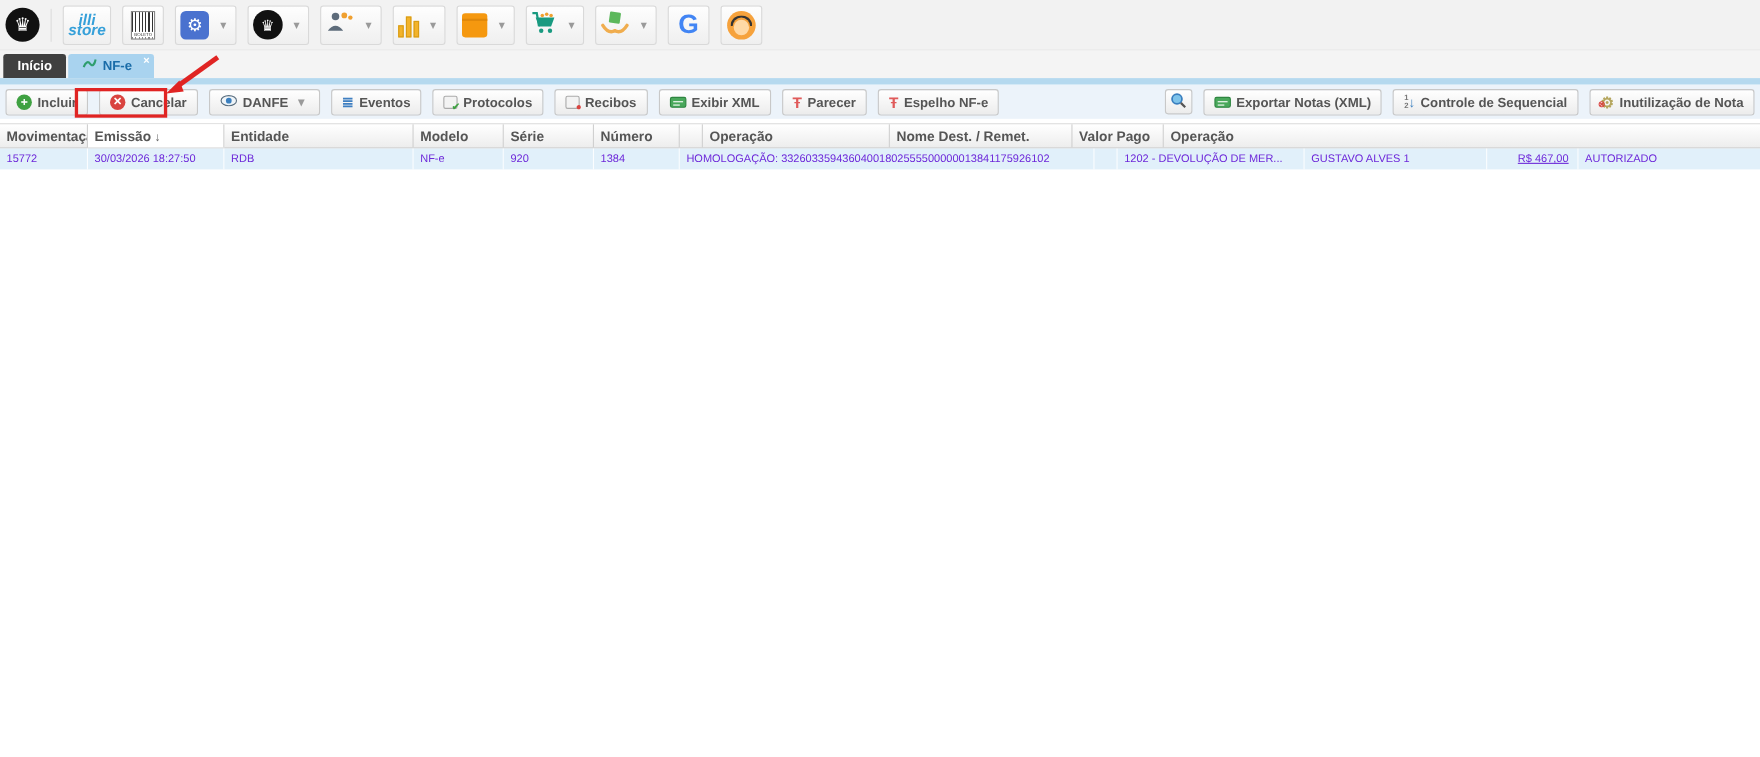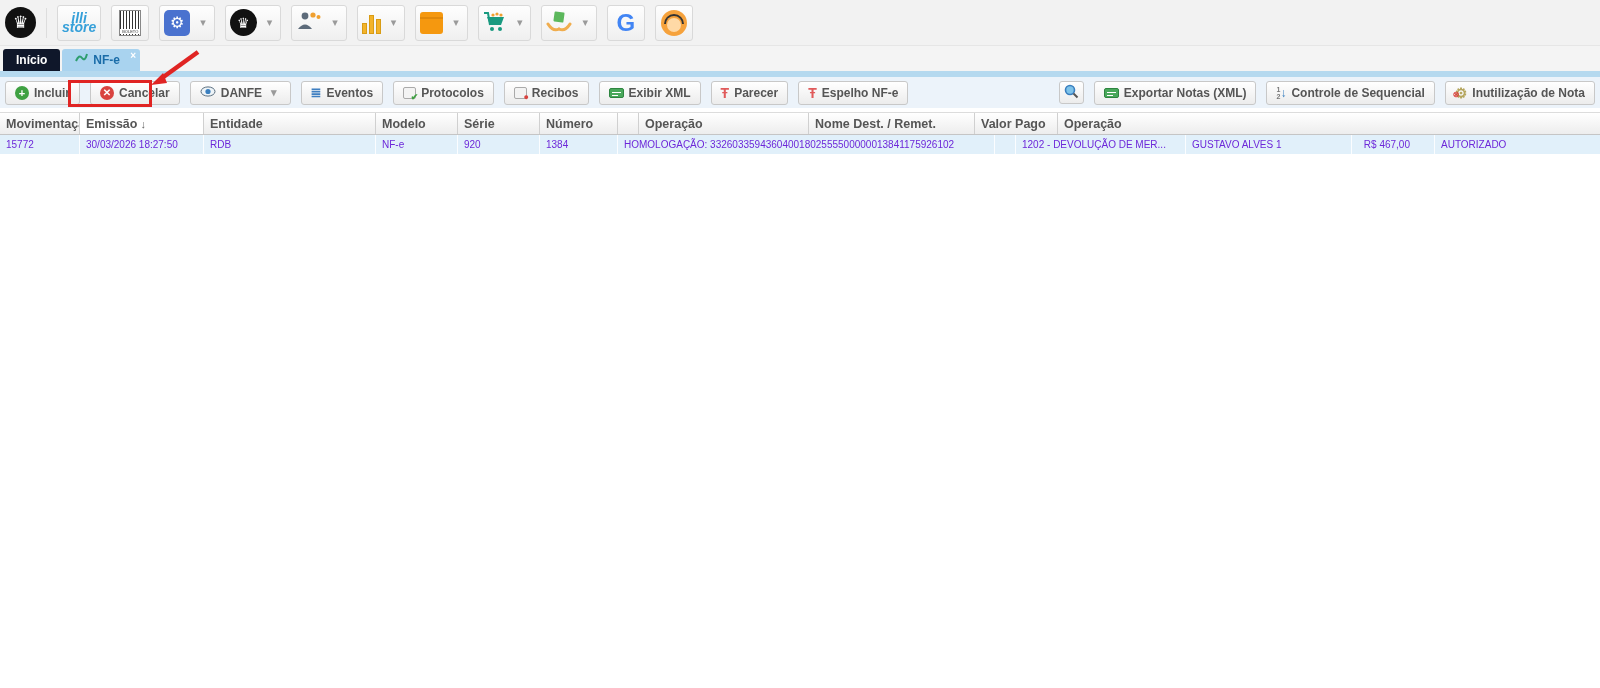--- a/index.html
+++ b/index.html
@@ -34,21 +34,21 @@
   .g-ic { color:#4285f4; font-weight:bold; font-size:24px; }
   .sup-ic { width:26px; height:26px; border-radius:50%; background:#f6a23c; position:relative; overflow:hidden; }
   .sup-ic i { position:absolute; left:6px; top:8px; width:14px; height:14px; border-radius:50%; background:#ffd9a6; }
   .sup-ic b { position:absolute; left:3px; top:4px; width:20px; height:10px;
               border:2px solid #333; border-bottom:none; border-radius:10px 10px 0 0; }
 
   
   .tabbar { height:25px; background:#f4f4f4; display:flex; align-items:flex-end; padding-left:3px; gap:2px; }
   .tab { height:22px; padding:0 13px; border-radius:3px 3px 0 0; font-size:12px; font-weight:bold;
          display:flex; align-items:center; gap:5px; cursor:pointer; }
-  .tab.active { background:#0f172a; color:#fff; }
+  .tab.active { background:#404040; color:#fff; }
   .tab.inactive { background:#a9d3ef; color:#1a6ca8; position:relative; padding-right:20px; }
   .tab-close { position:absolute; top:1px; right:4px; color:#fff; font-size:10px; font-weight:bold; cursor:pointer; }
   .tabstrip { height:6px; background:#b5d9ef; }
 
   
   .actionbar { height:31px; background:#ecf3fa; display:flex; align-items:center;
                padding:0 5px; gap:10px; position:relative; }
   .act-btn { height:24px; padding:0 9px; border:1px solid #c8c8c8; border-radius:3px;
              background:linear-gradient(#ffffff,#ececec); font-size:12px; font-weight:bold;
              color:#555; display:inline-flex; align-items:center; gap:5px; white-space:nowrap; cursor:pointer; }
@@ -82,21 +82,21 @@
   .grid { margin-top:4px; }
   .ghead { display:flex; height:23px; background:linear-gradient(#ffffff,#ededed);
            border-top:1px solid #dcdcdc; border-bottom:1px solid #c5c5c5; }
   .hcell { border-right:1px solid #d0d0d0; padding:4px 0 0 6px; font-size:12.5px; font-weight:bold;
            color:#555; white-space:nowrap; overflow:hidden; cursor:pointer; }
   .hcell.sorted { background:#fff; }
   .sort-arr { font-weight:normal; color:#666; margin-left:3px; font-size:11px; }
   .grow { display:flex; height:19px; background:#e1f0fa; align-items:center; cursor:pointer; }
   .gcell { padding-left:6px; font-size:10px; color:#6d28d9; white-space:nowrap; overflow:hidden;
            border-right:1px solid rgba(255,255,255,.85); height:100%; display:flex; align-items:center; }
-  .gcell.right { justify-content:flex-end; padding-right:24px; }
+  .gcell.right { justify-content:flex-end; padding-right:8px;text-decoration:underline; }
   .c0{width:80px}.c1{width:124px}.c2{width:172px}.c3{width:82px}.c4{width:82px}.c5{width:78px}
   .c6{width:377px}.c7{width:21px}.c8{width:170px}.c9{width:166px}.c10{width:83px}.c11{width:165px}
 </style>
 </head>
 <body>
 
 <div class="topbar">
   <div class="logo-circle">♛</div>
   <div class="tb-sep"></div>
 

